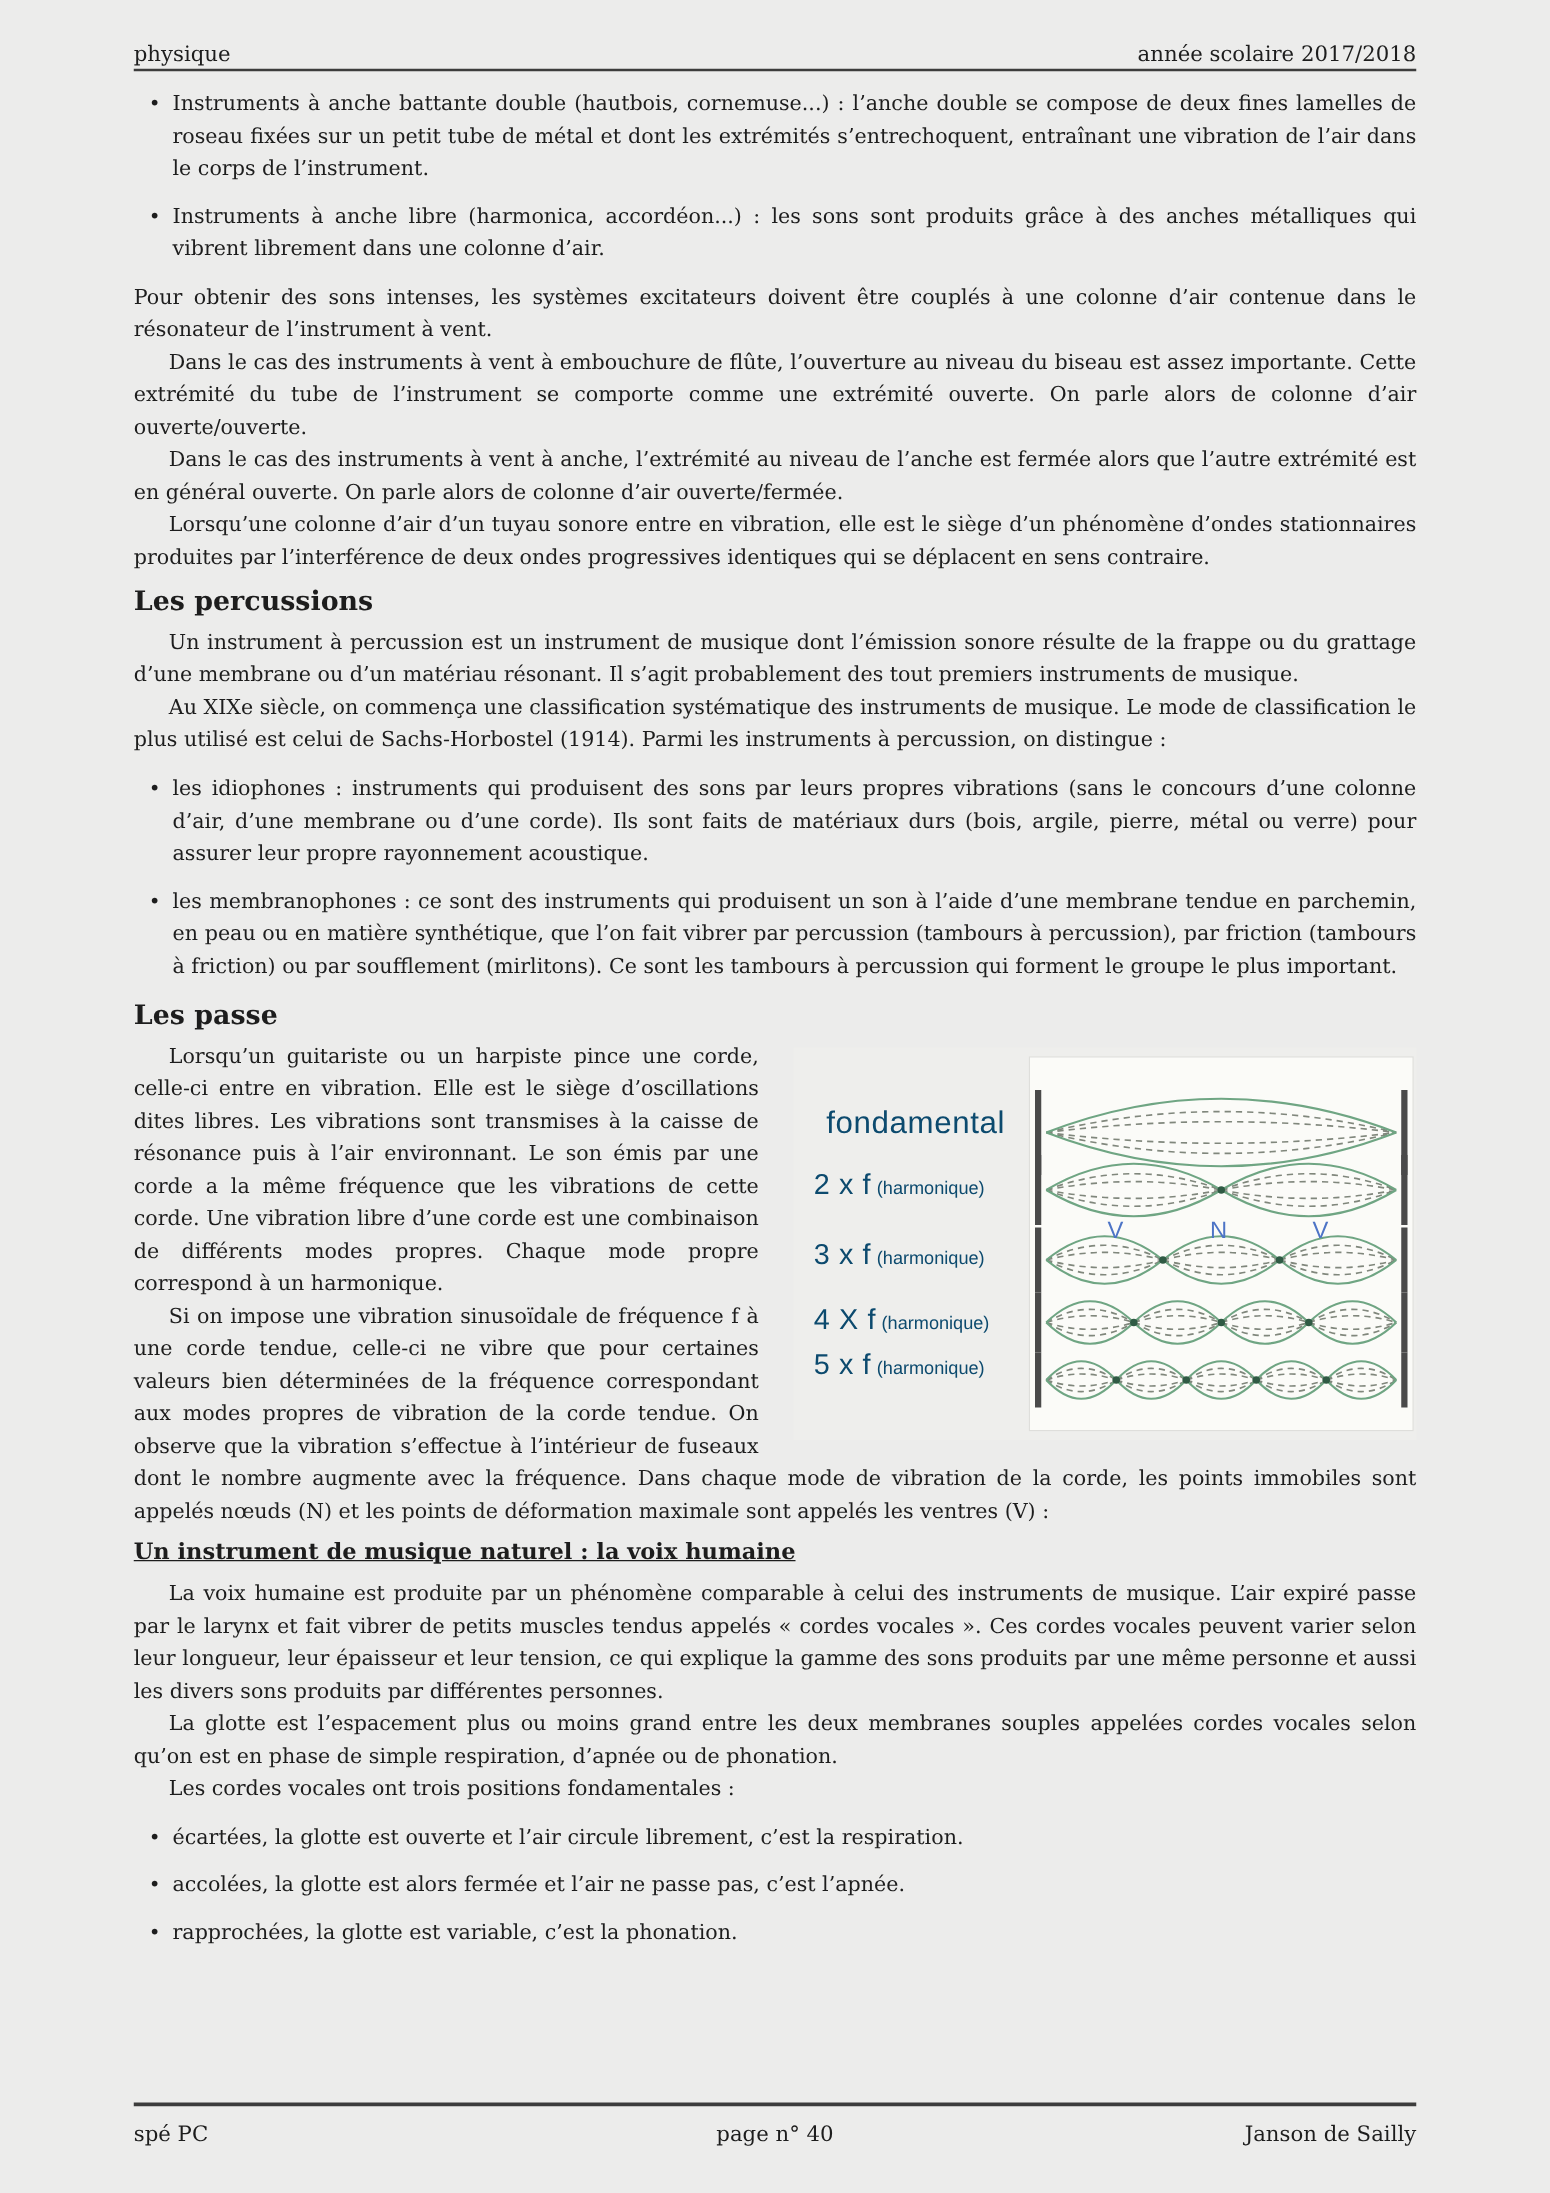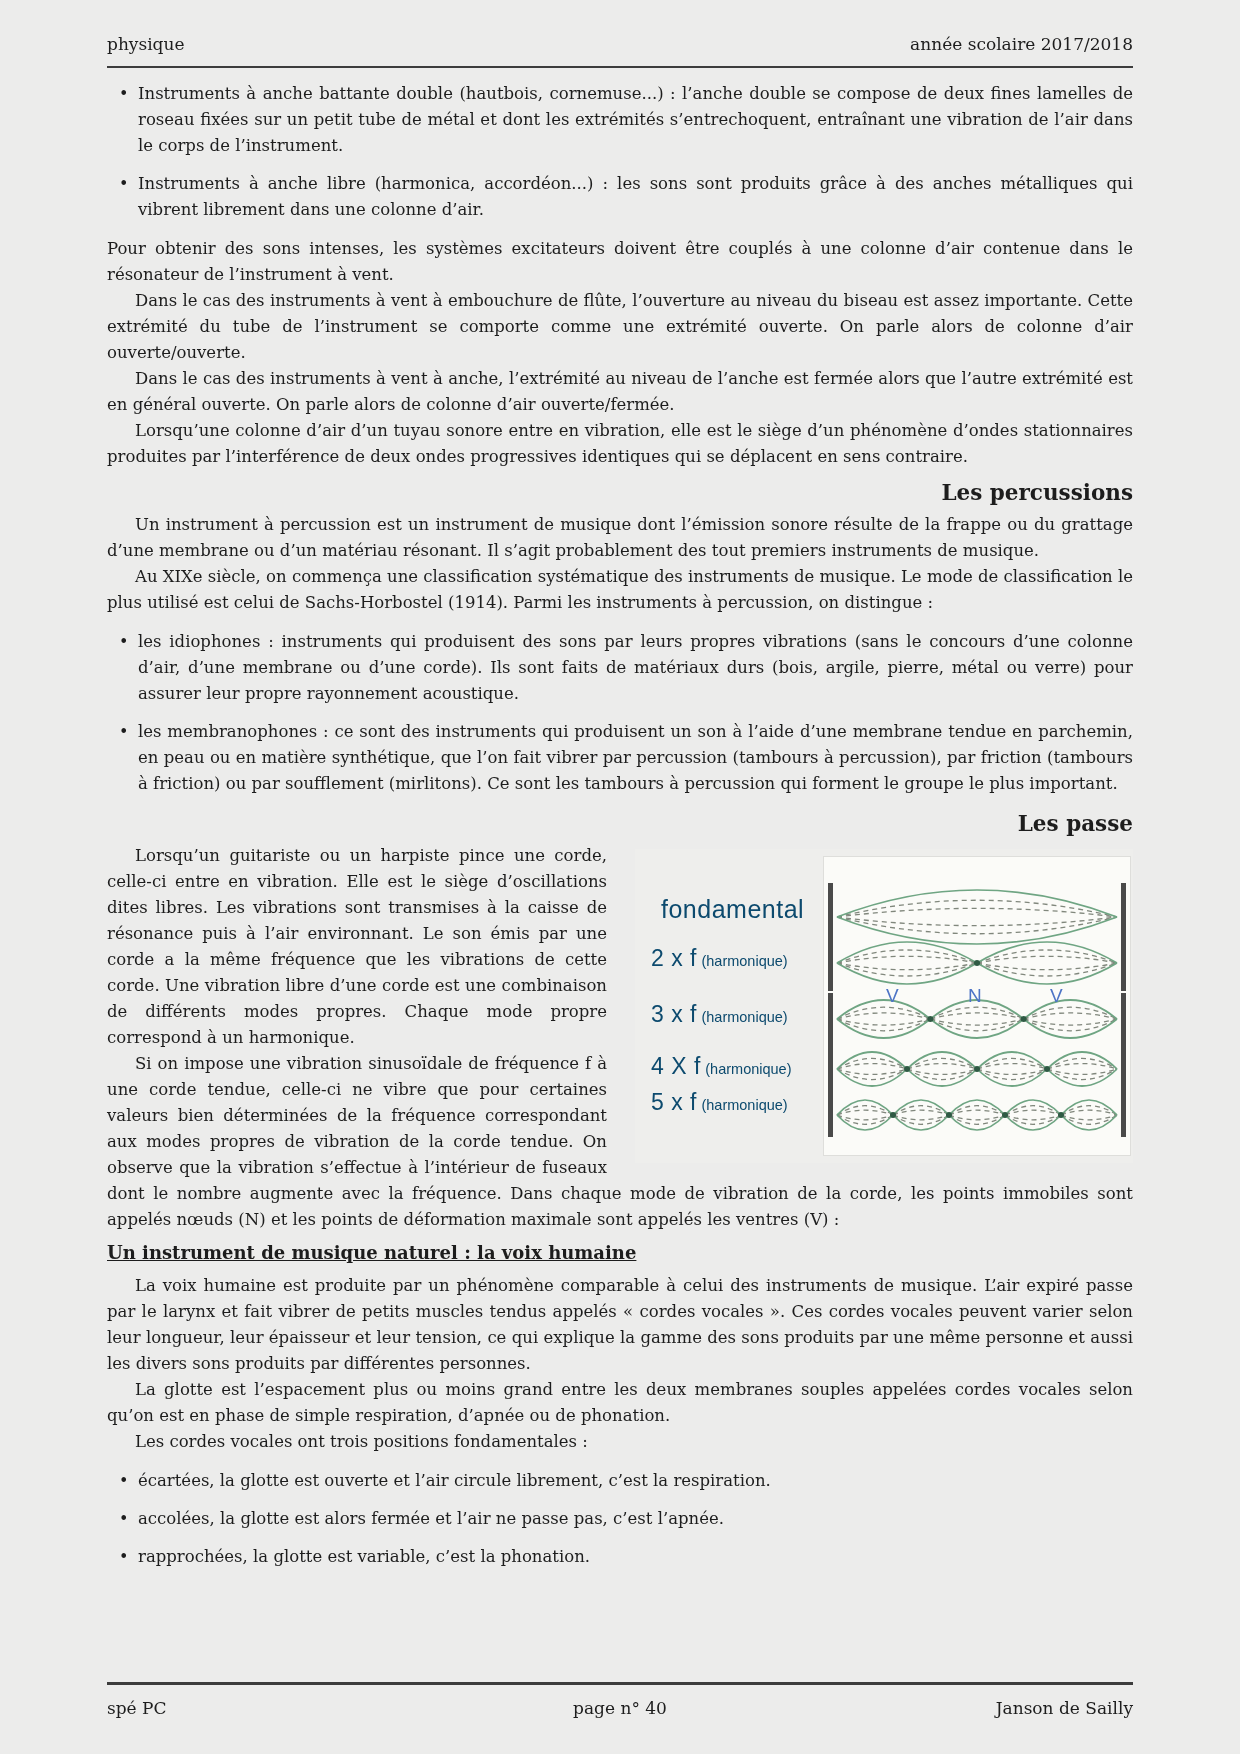--- a/index.html
+++ b/index.html
@@ -9,33 +9,33 @@
     font-family:"DejaVu Serif","Liberation Serif",serif;
     color:#1d1d1d;
     position:relative;
     overflow:hidden;
   }
   .page{position:absolute;inset:0;padding:34px 107px 0 107px;box-sizing:border-box;}
   header.pagehead{
     display:flex;justify-content:space-between;align-items:flex-end;
     font-size:17px;
     border-bottom:2.5px solid #3c3c3c;
-    padding-bottom:12px;
+    padding-bottom:1px;
   }
   main{display:block;}
   p{margin:0;text-align:justify;font-size:16.5px;line-height:26px;}
   p.ind{text-indent:28px;}
   ul.blist{margin:13px 0;padding-left:31px;list-style:none;}
   ul.blist li{
     position:relative;margin-bottom:12px;
     font-size:16.5px;line-height:26px;text-align:justify;
   }
   ul.blist li:last-child{margin-bottom:0;}
   ul.blist li::before{content:"•";position:absolute;left:-19px;top:0;font-size:16px;}
-  h2.sec{font-size:21.5px;font-weight:bold;margin:9px 0 5px 0;line-height:28px;text-align:right;}
+  h2.sec{font-size:21.5px;font-weight:bold;margin:9px 0 5px 0;line-height:28px;}
   h1.bigsec{font-size:18px;font-weight:bold;margin:5px 0 5px 0;line-height:30px;clear:both;text-decoration:underline;}
   .cordes-flow{overflow:visible;}
   figure.harmfig{
     float:right;width:498px;height:314px;
     margin:6px 0 6px 28px;padding:0;
     background:#eeeeec;position:relative;
   }
   .flabels{position:absolute;left:0;top:0;width:188px;height:100%;
     font-family:"Liberation Sans","DejaVu Sans",sans-serif;color:#0c4a6e;}
   .flabel{position:absolute;white-space:nowrap;}

